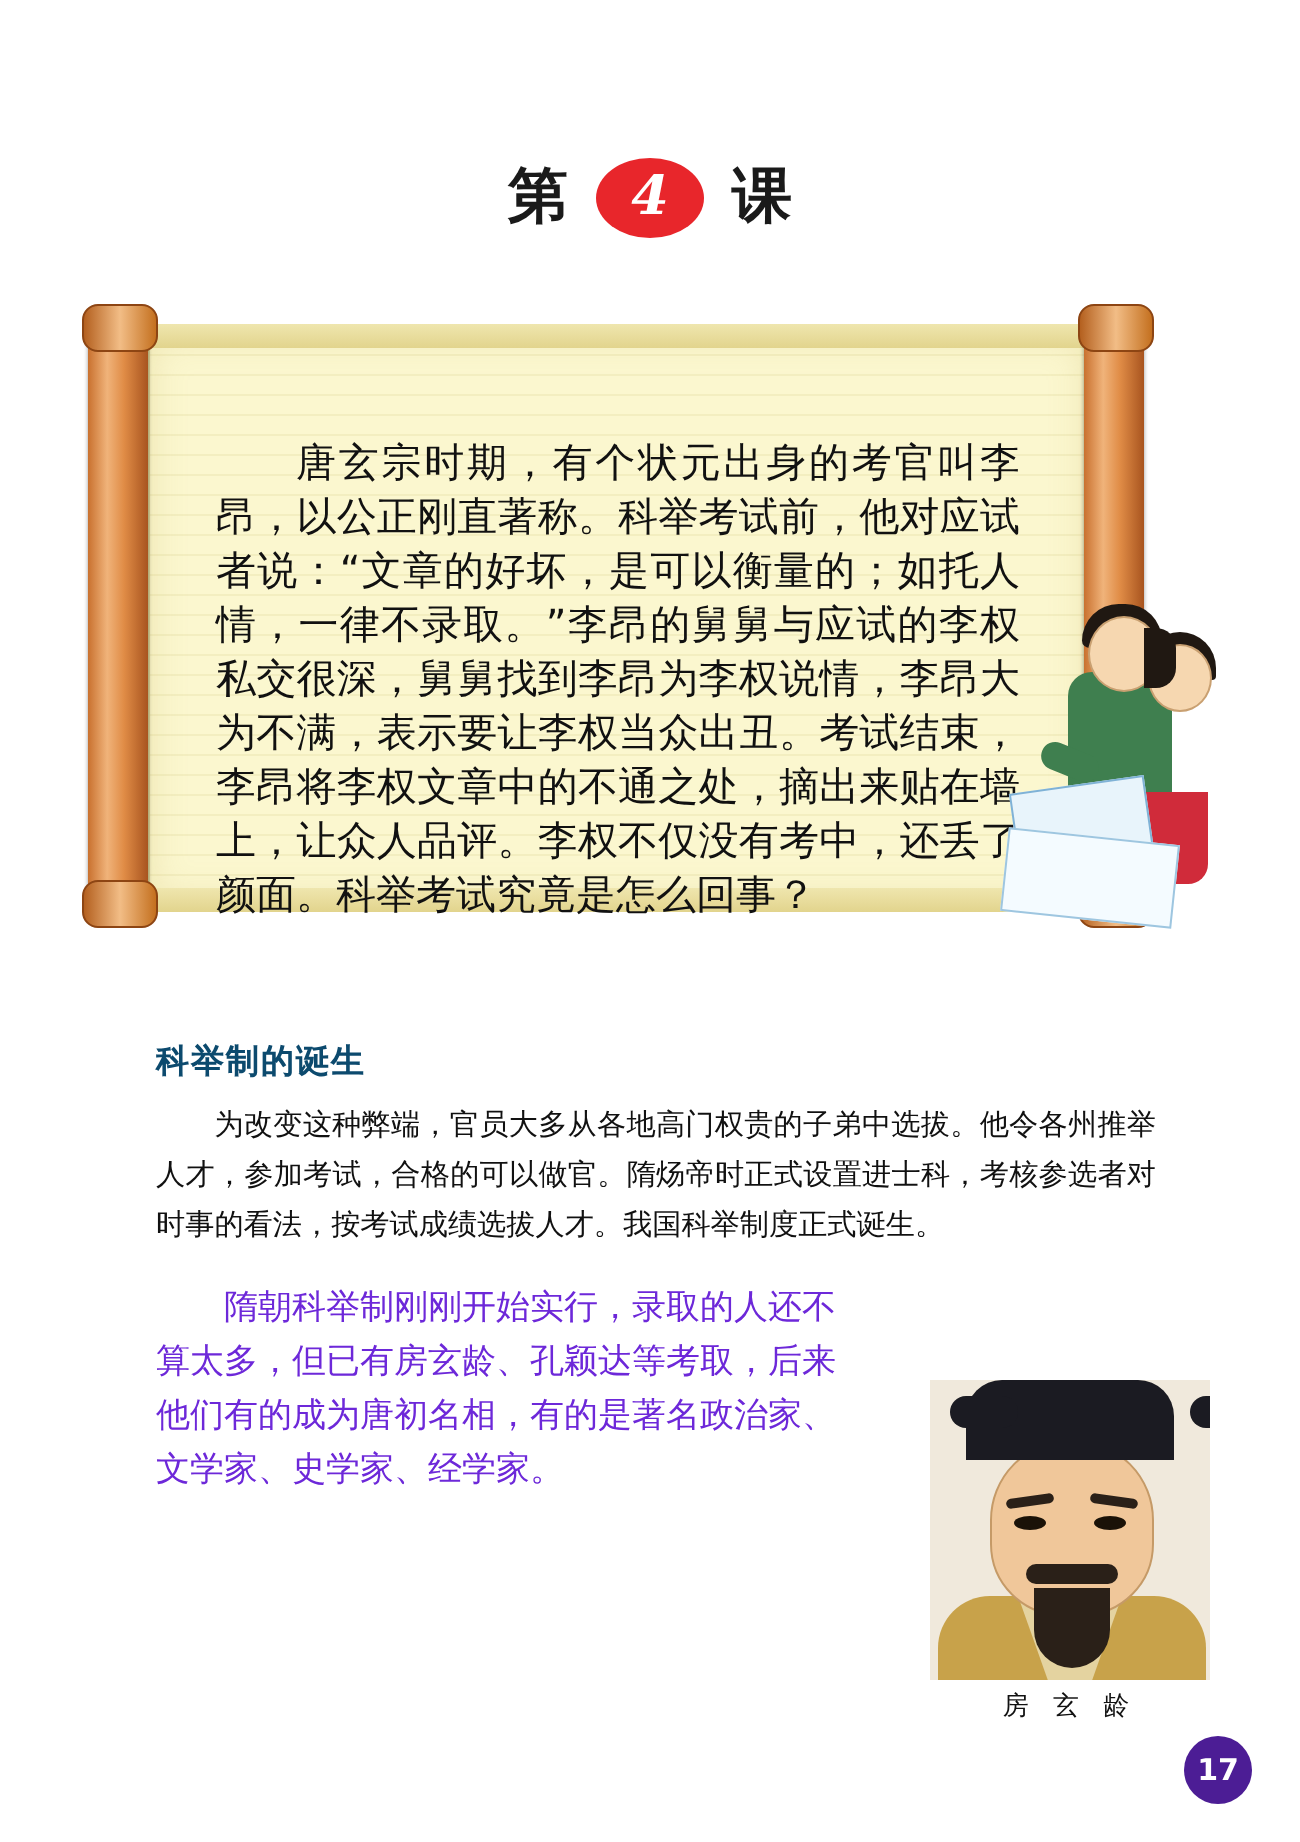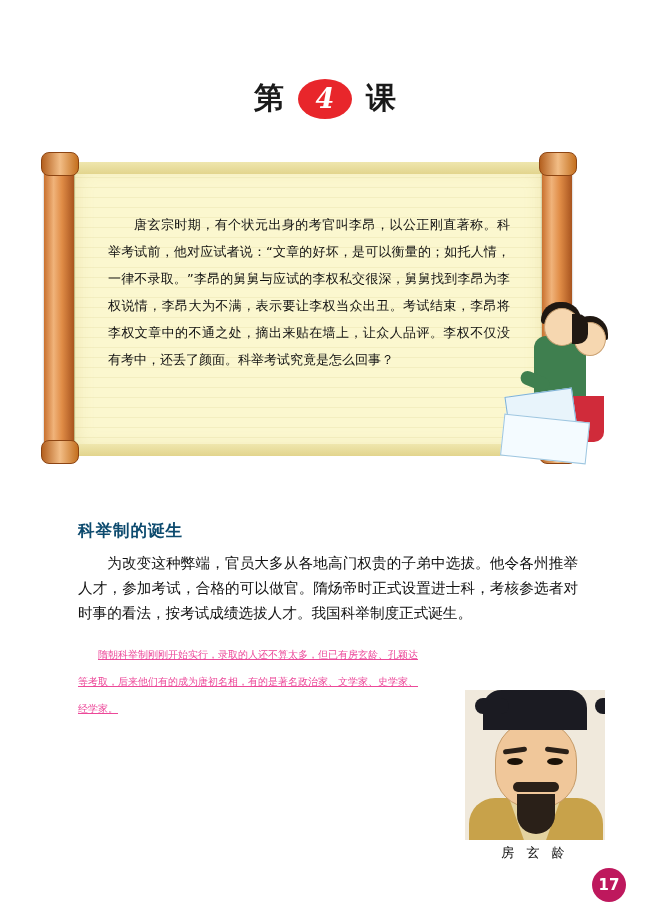--- a/index.html
+++ b/index.html
@@ -123,21 +123,21 @@
     border: 1px solid #8d4513;
   }
   .rod-cap.top { top: -6px; }
   .rod-cap.bottom { bottom: -6px; }
 
   .scroll-text {
     position: absolute;
     left: 70px;
     top: 40px;
     width: 402px;
-    font-size: 13px;
+    font-size: 20px;
     line-height: 27px;
     color: #111;
     text-align: justify;
     text-indent: 2em;
     font-family: "DejaVu Sans", "Liberation Sans", sans-serif;
   }
 
   
   .kids {
     position: absolute;
@@ -261,28 +261,27 @@
     line-height: 25px;
     color: #111;
     text-align: justify;
     text-indent: 2em;
     margin: 0;
   }
   .para.narrow {
     width: 362px;
   }
   .note {
-    font-size: 10px;
+    font-size: 17px;
     line-height: 27px;
-    color: #ec4899;
+    color: #6d28d9;
     text-align: justify;
     text-indent: 2em;
     margin: 16px 0 0 0;
     width: 340px;
-    text-decoration: underline;
   }
 
   
   .portrait-wrap {
     position: absolute;
     left: 465px;
     top: 690px;
     width: 150px;
     height: 180px;
     padding-left: 10px;
@@ -393,21 +392,21 @@
   }
 
   
   .page-number {
     position: absolute;
     left: 592px;
     top: 868px;
     width: 34px;
     height: 34px;
     border-radius: 50%;
-    background: #be185d;
+    background: #4c1d95;
     color: #ffffff;
     font-size: 15px;
     font-weight: bold;
     display: flex;
     align-items: center;
     justify-content: center;
   }
 </style>
 </head>
 <body>

